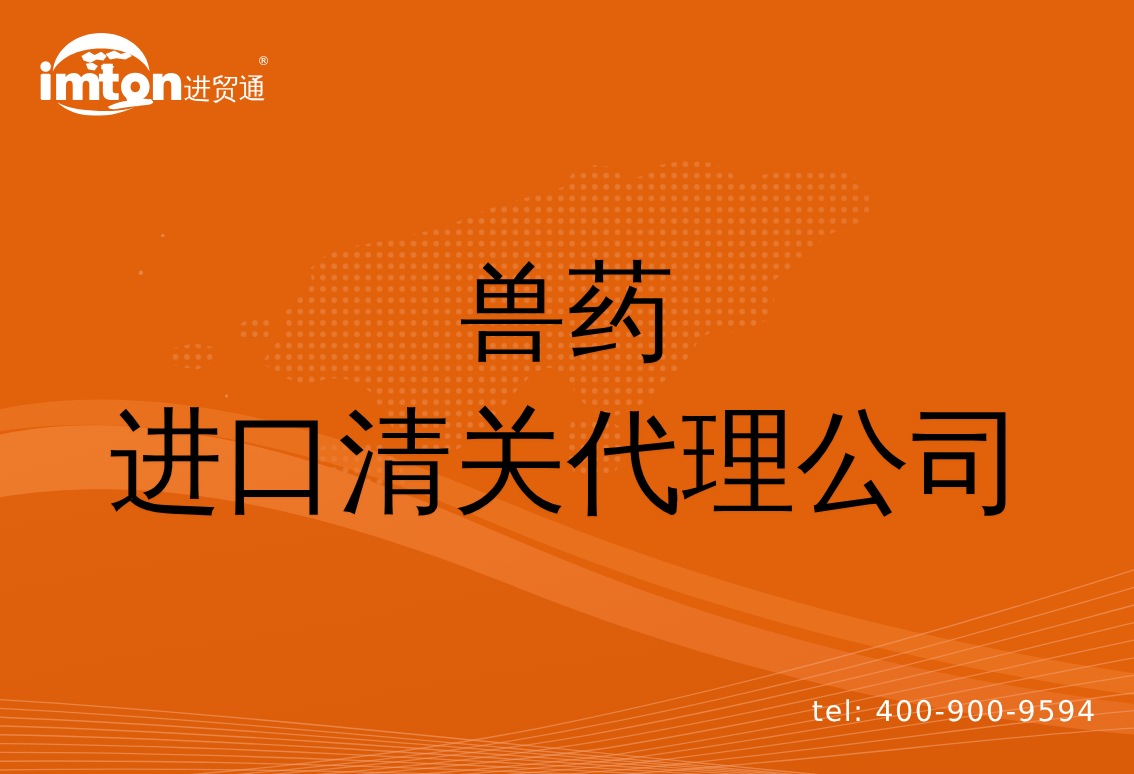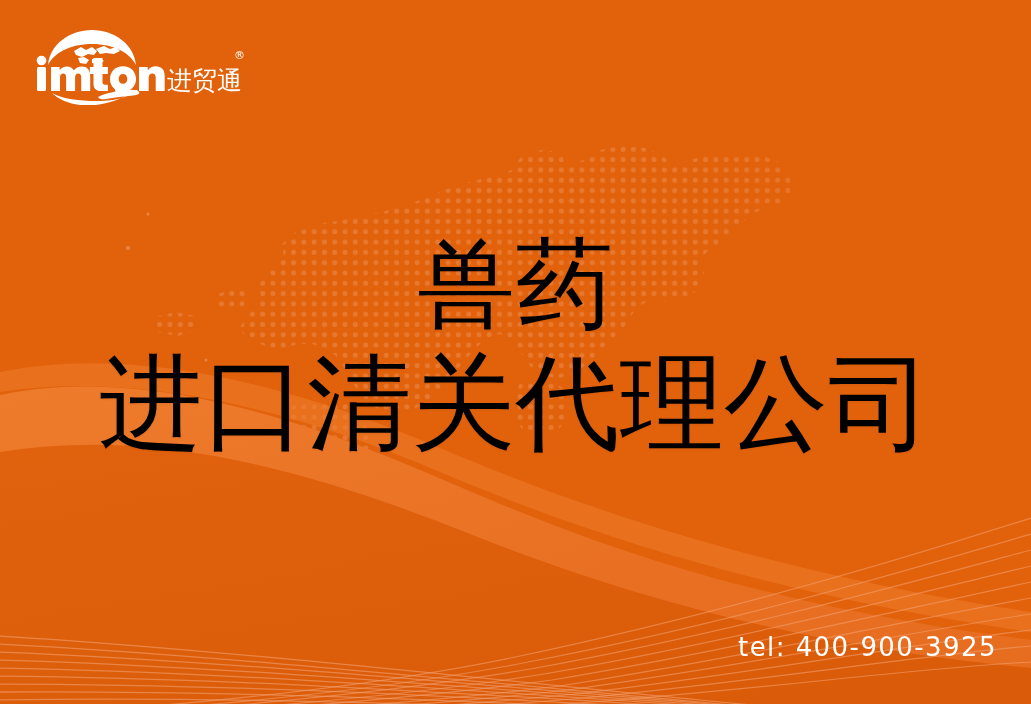--- a/index.html
+++ b/index.html
@@ -54,21 +54,21 @@
   }
   .headline .line1 {
     display: block;
     font-size: 98px;
     line-height: 112px;
   }
   .headline .line2 {
     display: block;
     font-size: 104px;
     line-height: 118px;
-    margin-top: 4px;
+    margin-top: 20px;
   }
 
   
   .phone {
     position: absolute;
     right: 34px;
     top: 632px;
     color: #ffffff;
     font-size: 26px;
     line-height: 30px;
@@ -240,15 +240,15 @@
         <circle cx="102.5" cy="64.5" r="1.6"></circle>
       </g>
     </svg>
   </div>
 
   <div class="headline">
     <span class="line1">兽药</span>
     <span class="line2">进口清关代理公司</span>
   </div>
 
-  <div class="phone">tel: 400-900-3925</div>
+  <div class="phone">tel: 400-900-9594</div>
 
 </div>
 
 </body></html>

